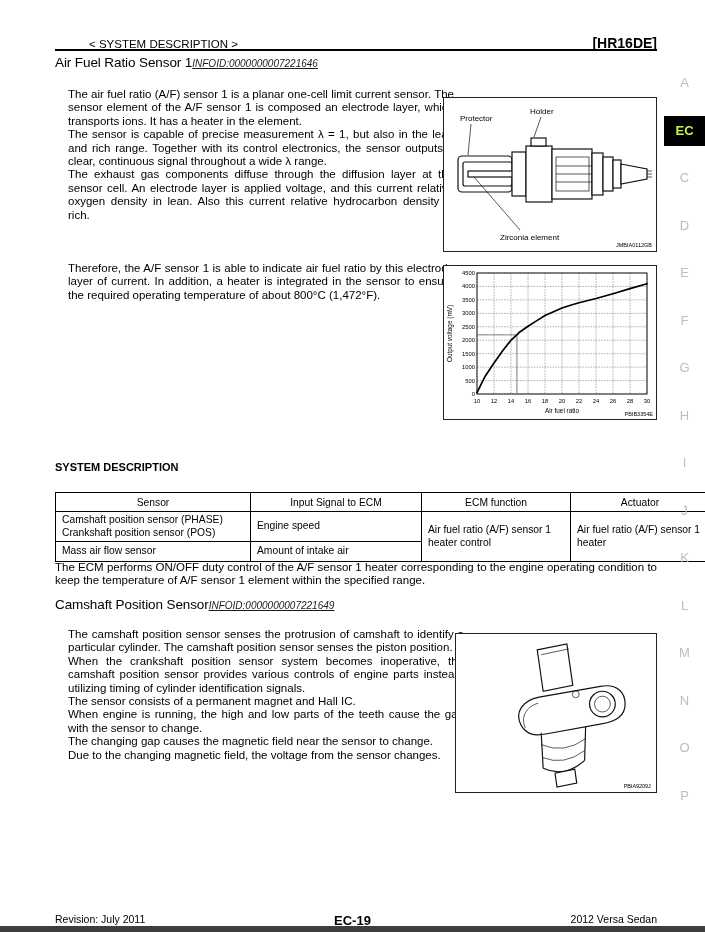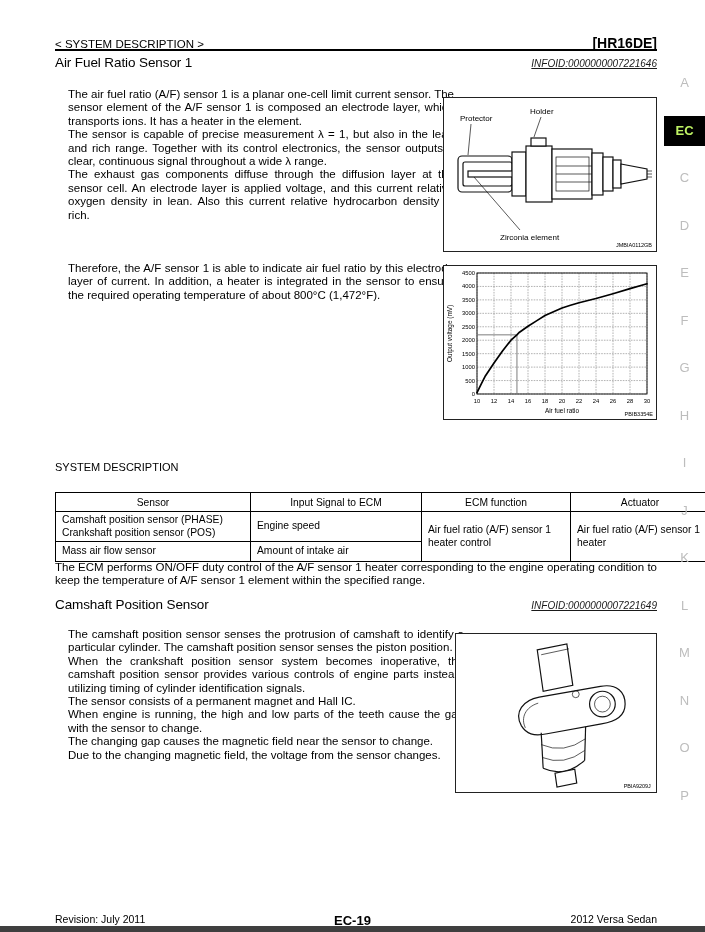--- a/index.html
+++ b/index.html
@@ -4,28 +4,28 @@
 <style>
   html,body{margin:0;padding:0;background:#e8e8e8;}
   .page{
     position:relative;width:705px;height:932px;background:#ffffff;overflow:hidden;
     font-family:"Liberation Sans","DejaVu Sans",sans-serif;color:#000;
   }
   .page-title{position:absolute;top:12px;left:0;width:705px;text-align:center;
     font-size:15px;font-weight:bold;letter-spacing:.3px;}
   .breadcrumb-row{position:absolute;top:35px;left:55px;width:602px;display:flex;
     justify-content:space-between;align-items:baseline;}
-  .breadcrumb-row .crumb{font-size:11.5px;}
+  .breadcrumb-row .crumb{font-size:11.5px;margin-left:34px;}
   .breadcrumb-row .engine-code{font-size:14px;font-weight:bold;}
   .rule{position:absolute;top:49px;left:55px;width:602px;height:2px;background:#000;}
   .sec-head{position:absolute;left:55px;width:602px;display:flex;
-    justify-content:space-between;align-items:baseline;}
+    align-items:baseline;}
   .sec-title{font-size:13.5px;letter-spacing:-.1px;}
   .infoid{font-size:10px;font-style:italic;color:#1a1a1a;text-decoration:underline;}
-  .sub-head{position:absolute;left:55px;font-size:11px;font-weight:normal;}
+  .sub-head{position:absolute;left:55px;font-size:11px;font-weight:bold;}
   .text-col{position:absolute;left:68px;font-size:11.5px;line-height:13.4px;text-align:justify;}
   .text-col p{margin:0;}
   .note{position:absolute;left:55px;width:602px;font-size:11.5px;line-height:13.4px;text-align:justify;}
   .fig-box{position:absolute;left:443px;width:212px;height:153px;border:1px solid #222;background:#fff;}
   .fig-box.cam{left:455px;width:200px;height:158px;}
   .fig-box svg{width:100%;height:100%;display:block;}
   .ln{fill:#fff;stroke:#111;stroke-width:1.2;}
   .ln .thin,.thin{stroke-width:.7;fill:none;}
   .leader line{stroke:#111;stroke-width:.7;}
   .fig-label{font-size:8px;fill:#000;}

